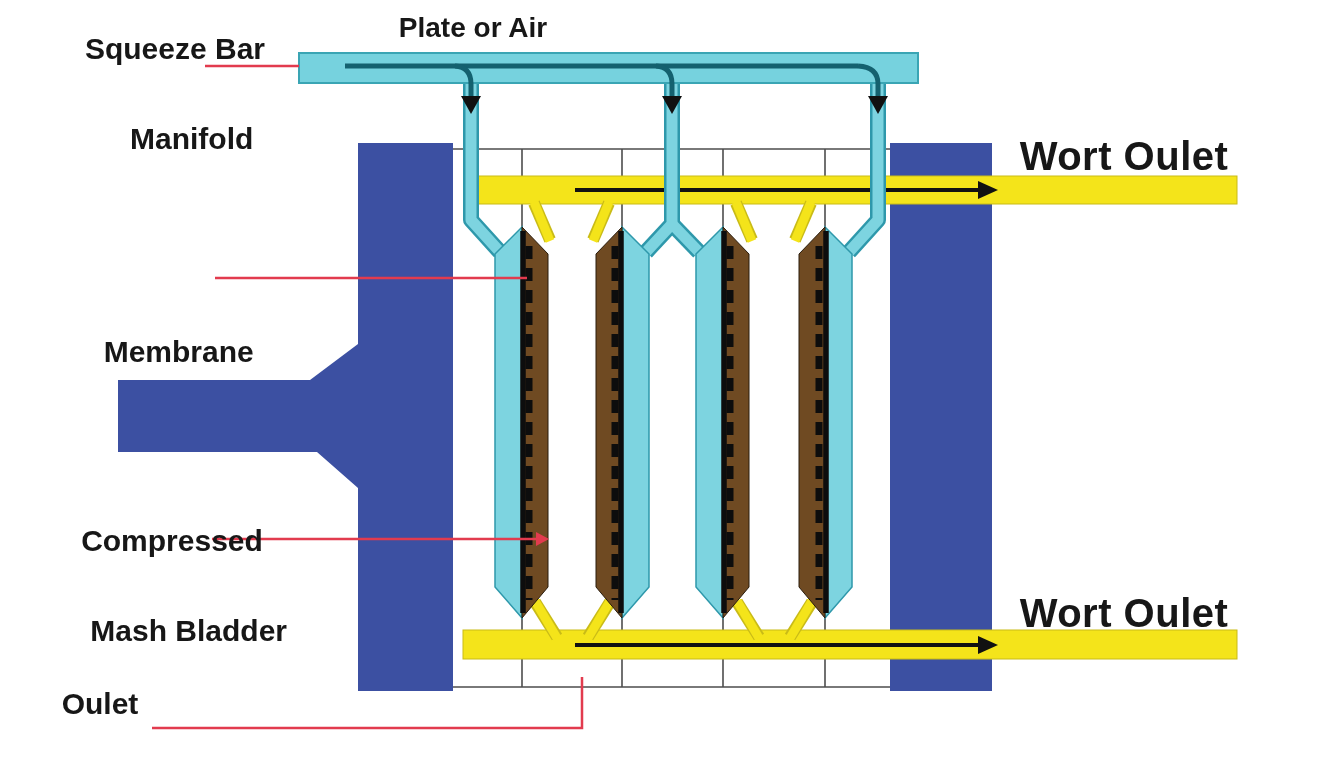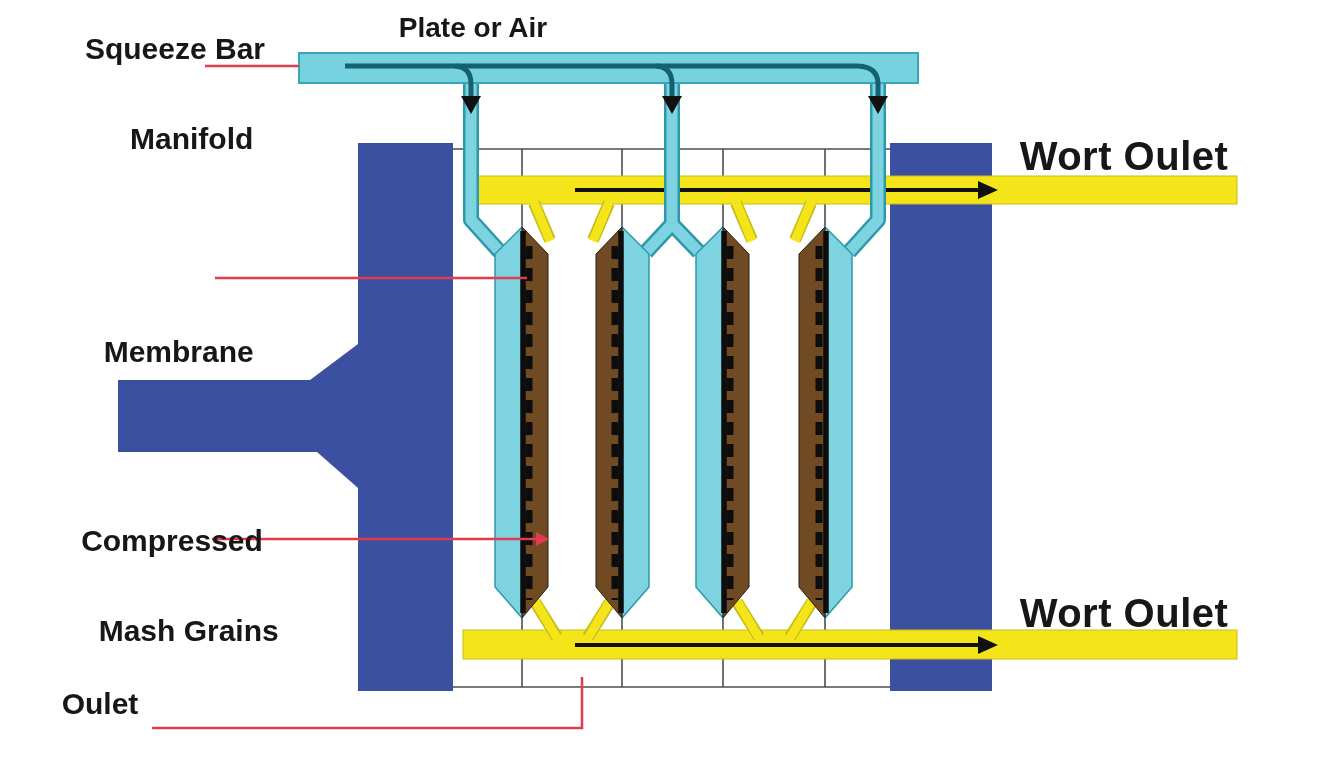--- a/index.html
+++ b/index.html
@@ -138,20 +138,20 @@
     <span>Manifold</span></div>
 
   <div class="lbl lbl-top" style="left:388px;top:13px;width:170px;">Plate or Air</div>
 
   <div class="lbl lbl-big" style="left:998px;top:122px;width:252px;">Wort Oulet</div>
 
   <div class="lbl lbl-side" style="left:42px;top:229px;width:240px;line-height:49px;"><br>
     <span>Membrane</span></div>
 
   <div class="lbl lbl-side" style="left:42px;top:496px;width:260px;margin-top:22px;"><span>Compressed</span><br>
-    <span>Mash Grains</span></div>
+    <span>Mash Bladder</span></div>
 
   <div class="lbl lbl-big" style="left:998px;top:579px;width:252px;">Wort Oulet</div>
 
   <div class="lbl lbl-side" style="left:50px;top:680px;width:100px;line-height:48px;"><span>Oulet</span><br>
     <span>Plate</span></div>
 
 </div>
 
 </body></html>

